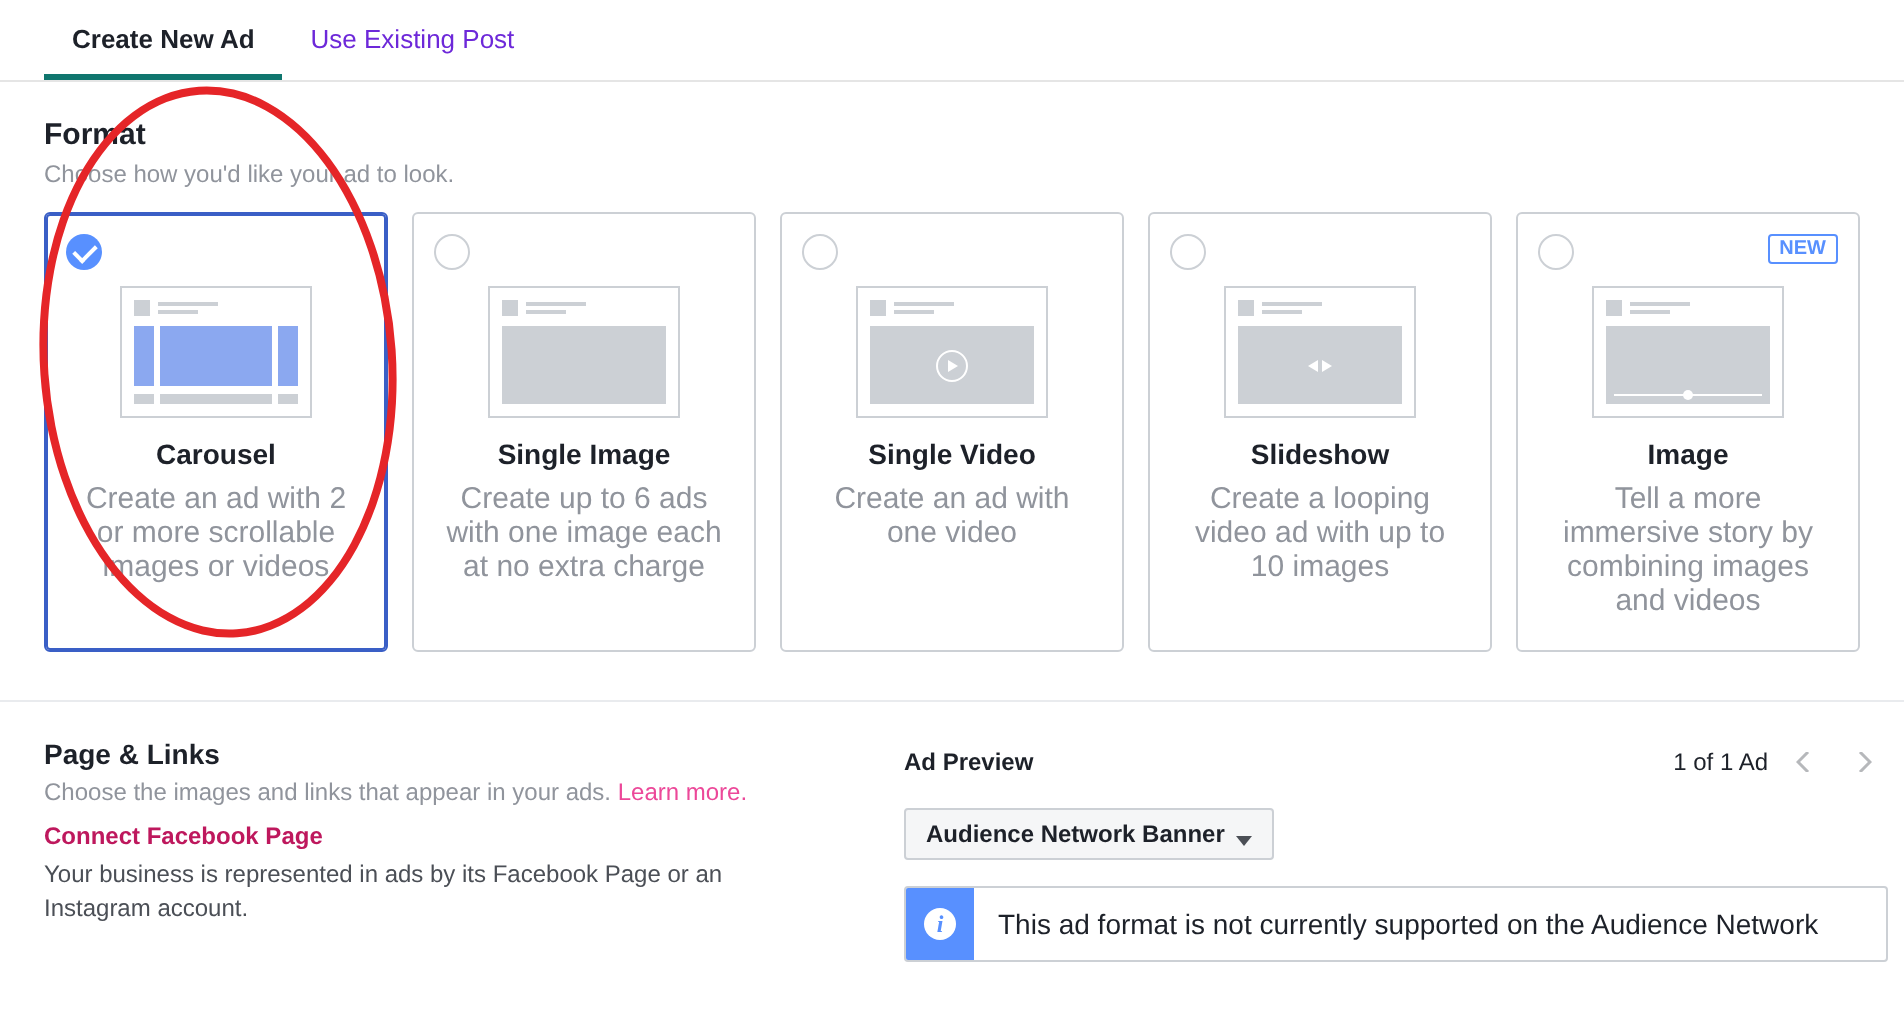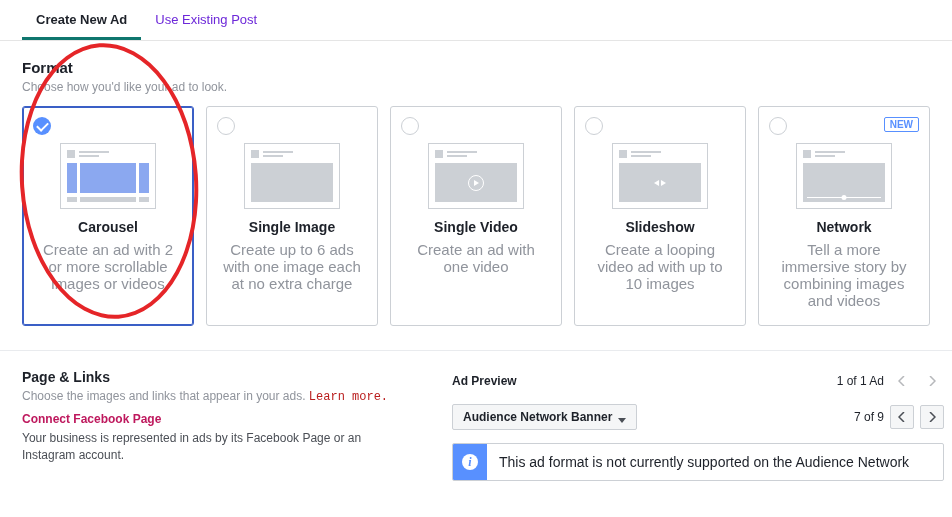--- a/index.html
+++ b/index.html
@@ -119,21 +119,21 @@
     display:flex; padding:0; border-top:1px solid #e9ebee;
     margin-top:20px;
   }
   .lower-left, .lower-right {
     padding:18px 20px 8px 22px;
   }
   .lower-left { width: 430px; }
   .lower-right { flex:1; padding-right:8px;}
   .pl-title { font-weight:bold; font-size:14px; margin-bottom:4px;}
   .pl-sub { color:#90949c; font-size:12px;}
-  .pl-sub a { color:#b91c1c; text-decoration:none; cursor:pointer;font-family:Liberation Mono, monospace;}
+  .pl-sub a { color:#ec4899; text-decoration:none; cursor:pointer;}
   .connect-title { font-weight:bold; color:#be185d; font-size:12px; margin-top:8px;}
   .connect-sub { color:#4b4f56; font-size:12px; margin-top:4px; line-height:1.4;}
   .preview-row { display:flex; align-items:center; justify-content:space-between; font-size:12px; margin-bottom:12px; height:24px;}
   .preview-row .label { font-weight:bold; }
   .pager { display:flex; align-items:center; gap:6px;}
   .pager-btn { width:24px;height:24px;border:1px solid #ccd0d5;background:#f5f6f7;display:flex;align-items:center;justify-content:center;border-radius:2px;cursor:pointer;}
   .pager-btn.disabled{opacity:.4;cursor:default;}
   .pager-btn svg{width:8px;height:10px;}
   .dropdown {
     display:inline-flex;align-items:flex-end;gap:6px;
@@ -265,21 +265,21 @@
               <div class="thumb-line" style="width:20px"></div>
             </div>
           </div>
         <div class="thumb-body">
             <div class="thumb-panel" style="position:relative">
           <div style="position:absolute;left:4px;right:4px;bottom:4px;height:1px;background:#fff"></div>
           <div style="position:absolute;left:50%;bottom:2px;width:5px;height:5px;background:#fff;border-radius:50%;transform:translateX(-50%)"></div>
         </div>
           </div>
       </div>
-      <div class="card-title">Network</div>
+      <div class="card-title">Image</div>
       <div class="card-desc">Tell a more immersive story by combining images and videos</div>
     </div>
 
   </div>
 </div>
 
 <div class="lower">
   <div class="lower-left" style="position:relative">
     <div class="pl-title">Page &amp; Links</div>
     <div class="pl-sub">
@@ -307,33 +307,20 @@
       </div>
     </div>
 
     <div class="preview-row">
       <div class="dropdown">
         <span>Audience Network Banner</span>
         <svg width="8" height="6" viewBox="0 0 8 6">
             <path d="M0 0 L4 5 L8 0 Z" fill="#4b4f56"></path>
           </svg>
       </div>
-      <div class="pager">
-        <span>7 of 9</span>
-        <div class="pager-btn">
-          <svg viewBox="0 0 8 10">
-              <path d="M6 0 L1 5 L6 10" fill="none" stroke="#4b4f56" stroke-width="1.5"></path>
-            </svg>
-        </div>
-        <div class="pager-btn">
-          <svg viewBox="0 0 8 10">
-              <path d="M2 0 L7 5 L2 10" fill="none" stroke="#4b4f56" stroke-width="1.5"></path>
-            </svg>
-        </div>
-      </div>
     </div>
 
     <div class="info-banner">
       <div class="info-icon">
           <div>i</div>
         </div>
       <div class="info-text">This ad format is not currently supported on the Audience Network</div>
     </div>
   </div>
 </div>

